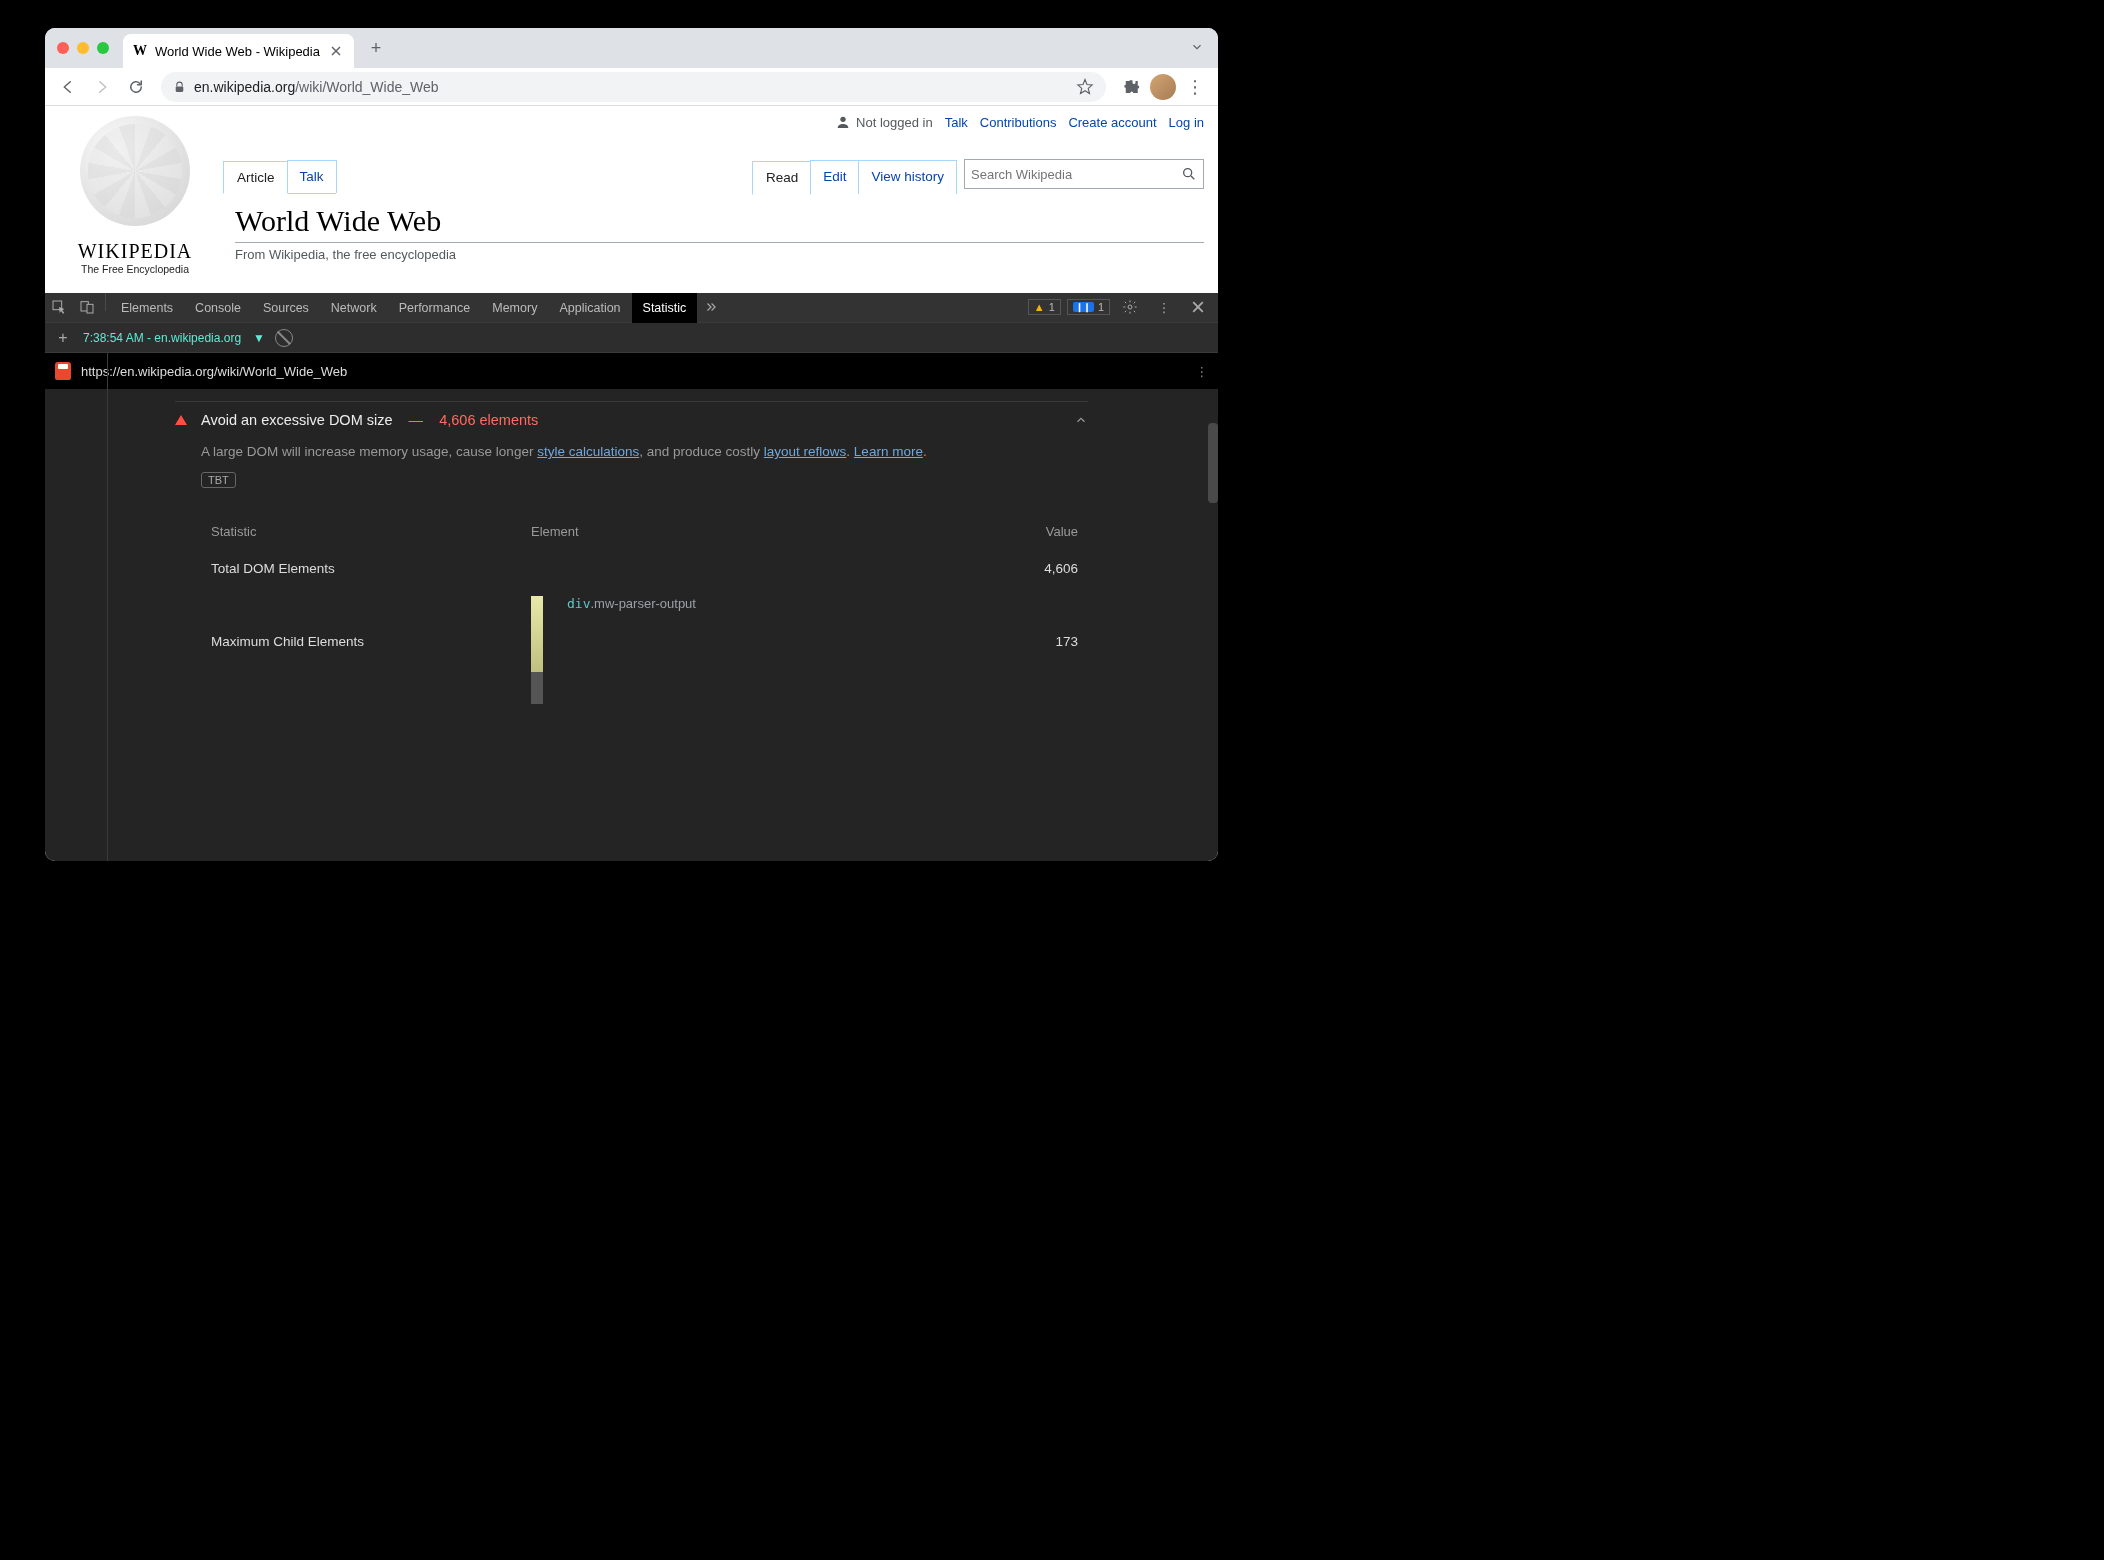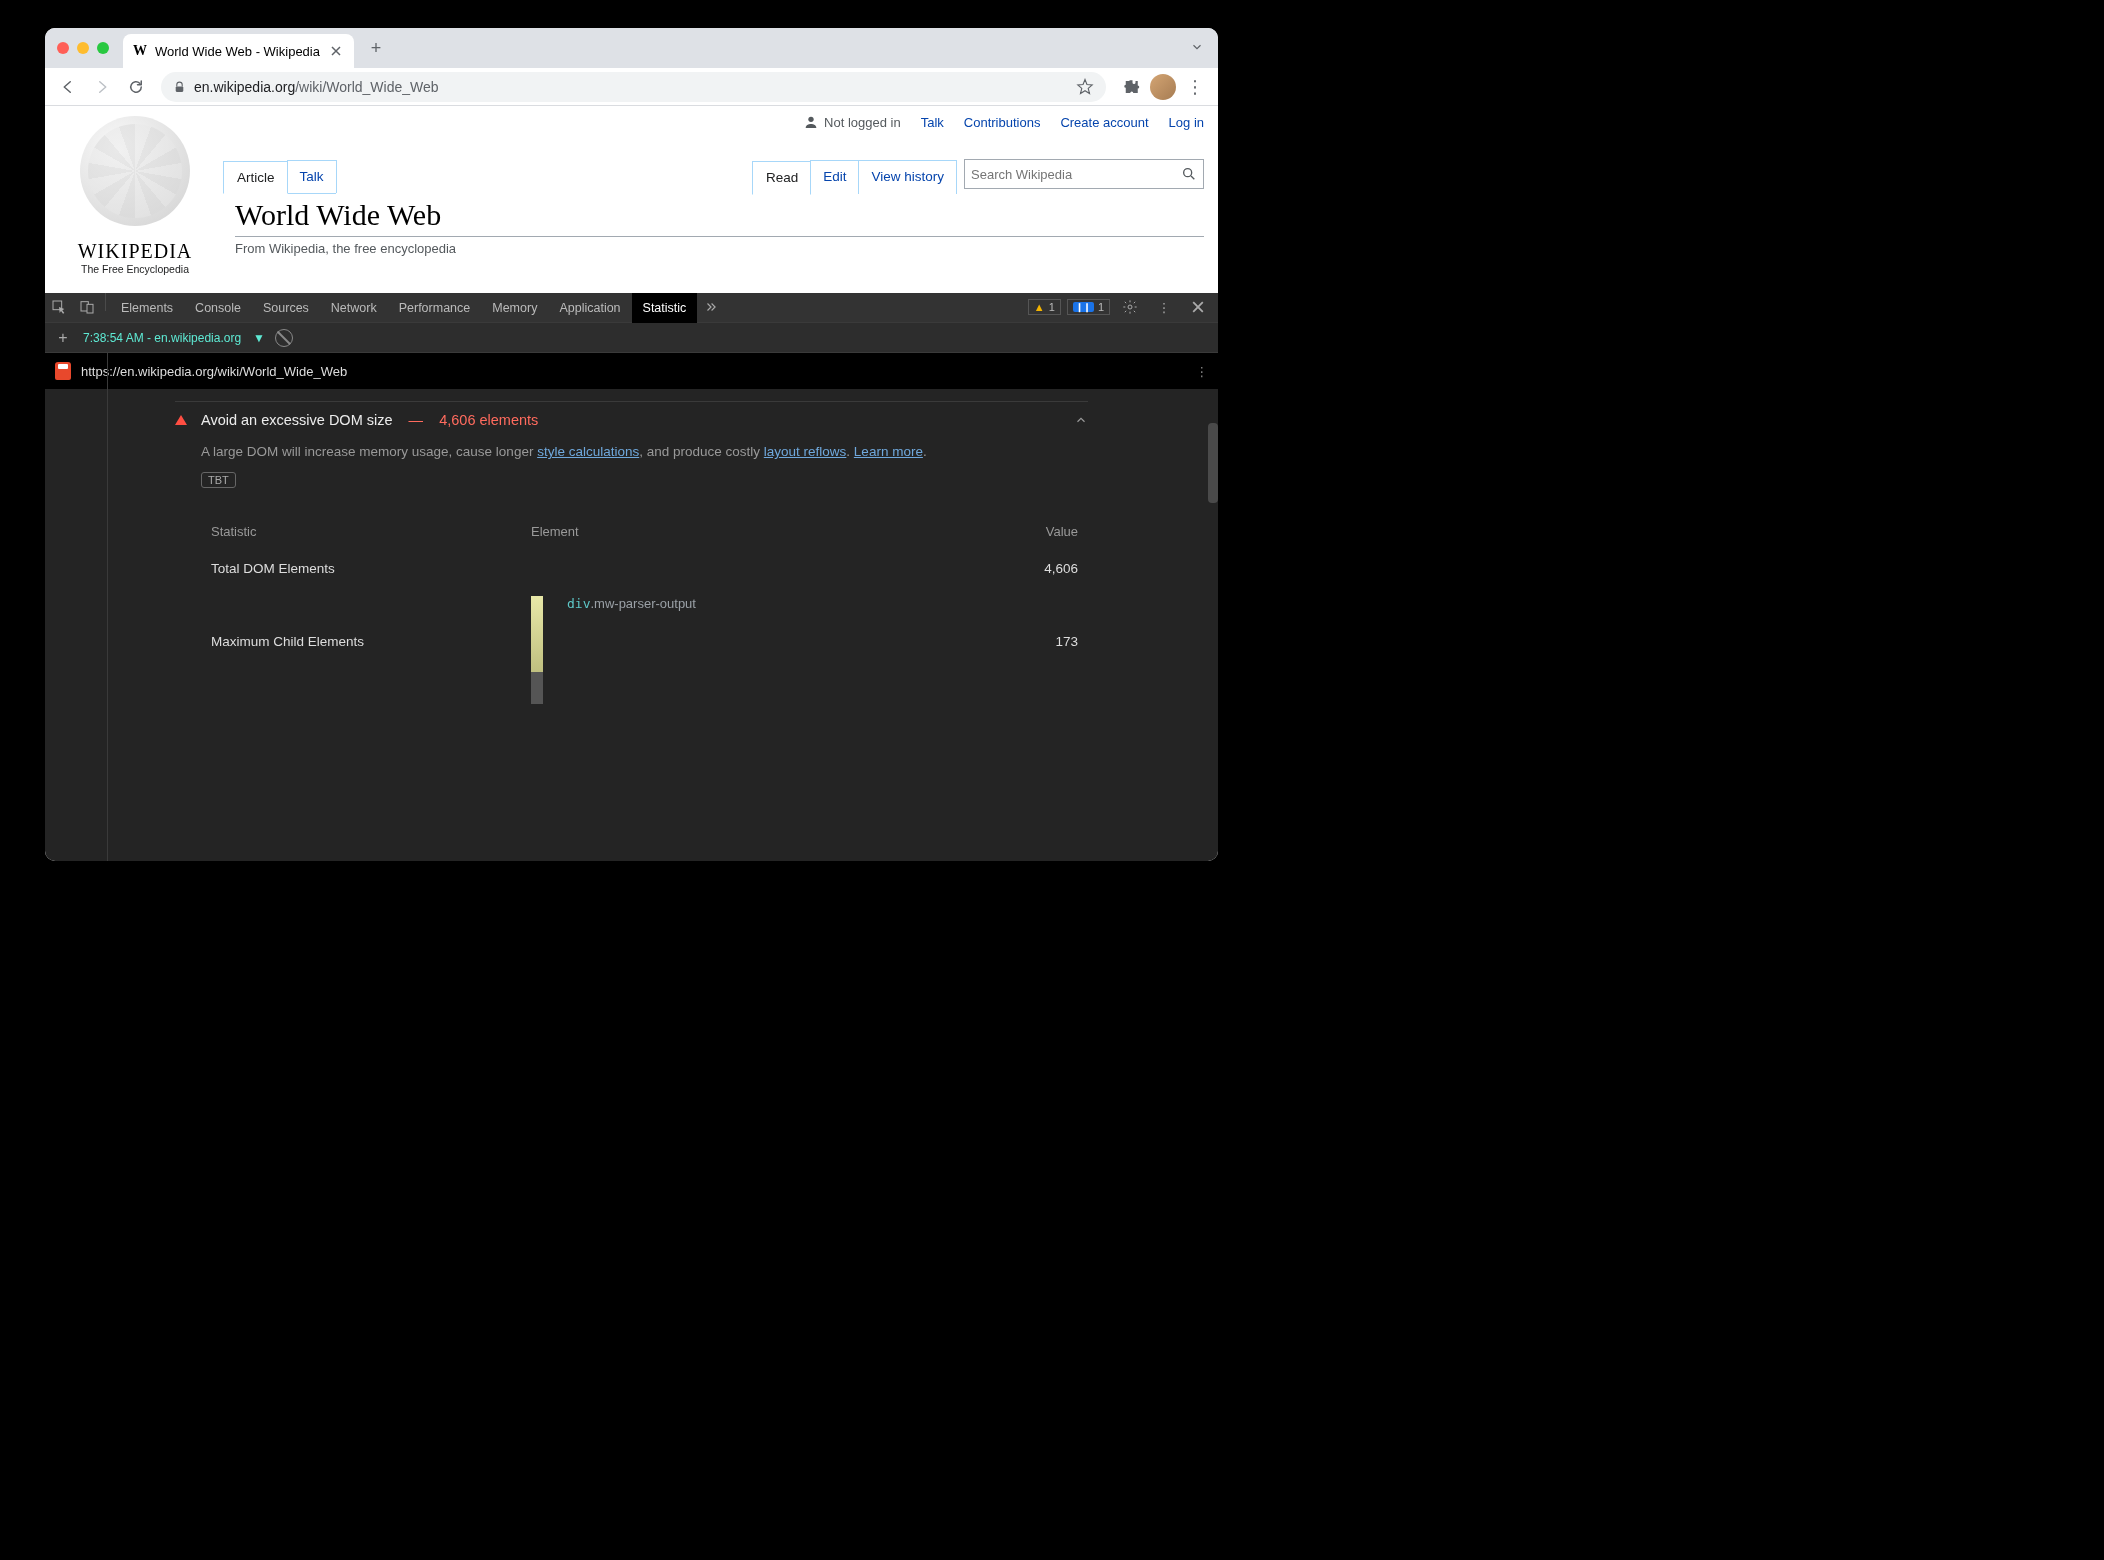--- a/index.html
+++ b/index.html
@@ -31,32 +31,32 @@
 .avatar { width: 26px; height: 26px; border-radius: 50%; background: linear-gradient(135deg,#d4a574,#a67c52); cursor: pointer; }
 .menu-btn { width: 30px; height: 30px; display: flex; align-items: center; justify-content: center; color: #5f6368; cursor: pointer; font-size: 18px; }
 
 .page-content { height: 187px; background: #fff; position: relative; overflow: hidden; }
 .wiki-sidebar { position: absolute; left: 10px; top: 10px; width: 160px; text-align: center; }
 .wiki-logo { width: 130px; height: 120px; margin: 0 auto; position: relative; }
 .wiki-globe { width: 110px; height: 110px; border-radius: 50%; background: radial-gradient(circle at 35% 30%, #fafafa, #d0d0d0); margin: 0 auto; position: relative; overflow: hidden; }
 .wiki-globe::before { content: ""; position: absolute; inset: 8px 8px 8px 8px; border-radius: 50%; background: repeating-conic-gradient(#e8e8e8 0deg 20deg, #d8d8d8 20deg 40deg); opacity: .5; }
 .wiki-wordmark { font-family: "Linux Libertine", Georgia, serif; font-size: 20px; letter-spacing: 1px; margin-top: 4px; }
 .wiki-tagline { font-size: 10.5px; color: #202122; }
-.top-links { position: absolute; right: 14px; top: 8px; display: flex; align-items: center; gap: 20px; font-size: 13px; }
+.top-links { position: absolute; right: 14px; top: 8px; display: flex; align-items: center; gap: 12px; font-size: 13px; }
 .top-links .muted { color: #54595d; display: flex; align-items: center; gap: 5px; }
 .top-links a { color: #0645ad; text-decoration: none; cursor: pointer; }
 .user-icon { width: 16px; height: 16px; }
 .ns-tabs { position: absolute; left: 178px; top: 54px; display: flex; height: 34px; border-bottom: 1px solid #a7d7f9; }
 .ns-tab { padding: 8px 12px; font-size: 13.5px; border: 1px solid #a7d7f9; border-bottom: none; background: linear-gradient(#fff,#fff); color: #0645ad; cursor: pointer; margin-right: -1px; }
 .ns-tab.active { background: #fff; color: #202122; border-bottom: 1px solid #fff; position: relative; top: 1px; padding-left: 13px; }
 .action-tabs { position: absolute; right: 262px; top: 54px; display: flex; height: 34px; }
 .search-box { position: absolute; right: 14px; top: 53px; width: 240px; height: 30px; border: 1px solid #a2a9b1; display: flex; align-items: center; padding: 0 6px; }
 .search-box input { border: none; outline: none; font-size: 13px; flex: 1; }
 .search-mag { color: #54595d; }
-.article-area { position: absolute; left: 190px; top: 92px; right: 14px; }
+.article-area { position: absolute; left: 190px; top: 98px; right: 14px; }
 .article-title { font-family: "Linux Libertine", Georgia, serif; font-size: 30px; font-weight: normal; border-bottom: 1px solid #a2a9b1; padding-bottom: 4px; }
 .article-sub { font-size: 13px; color: #54595d; margin-top: 4px; }
 .fade-cut { position: absolute; left: 0; right: 0; bottom: 0; height: 18px; background: linear-gradient(rgba(255,255,255,0),#fff); }
 
 .devtools { position: absolute; left: 0; right: 0; top: 265px; bottom: 0; background: #242424; color: #bbb; font-family: "Helvetica Neue", Arial, sans-serif; font-size: 12.5px; }
 .dt-tabs { height: 30px; background: #333; display: flex; align-items: flex-start; border-bottom: 1px solid #3a3a3a; }
 .dt-tool-btn { width: 28px; height: 28px; display: flex; align-items: center; justify-content: center; color: #aaa; cursor: pointer; }
 .dt-tab { padding: 0 11px; height: 30px; line-height: 30px; color: #bbb; cursor: pointer; font-size: 12.5px; }
 .dt-tab.active { background: #000; color: #fff; }
 .dt-tabs-right { margin-left: auto; display: flex; align-items: center; gap: 6px; padding-right: 6px; }

